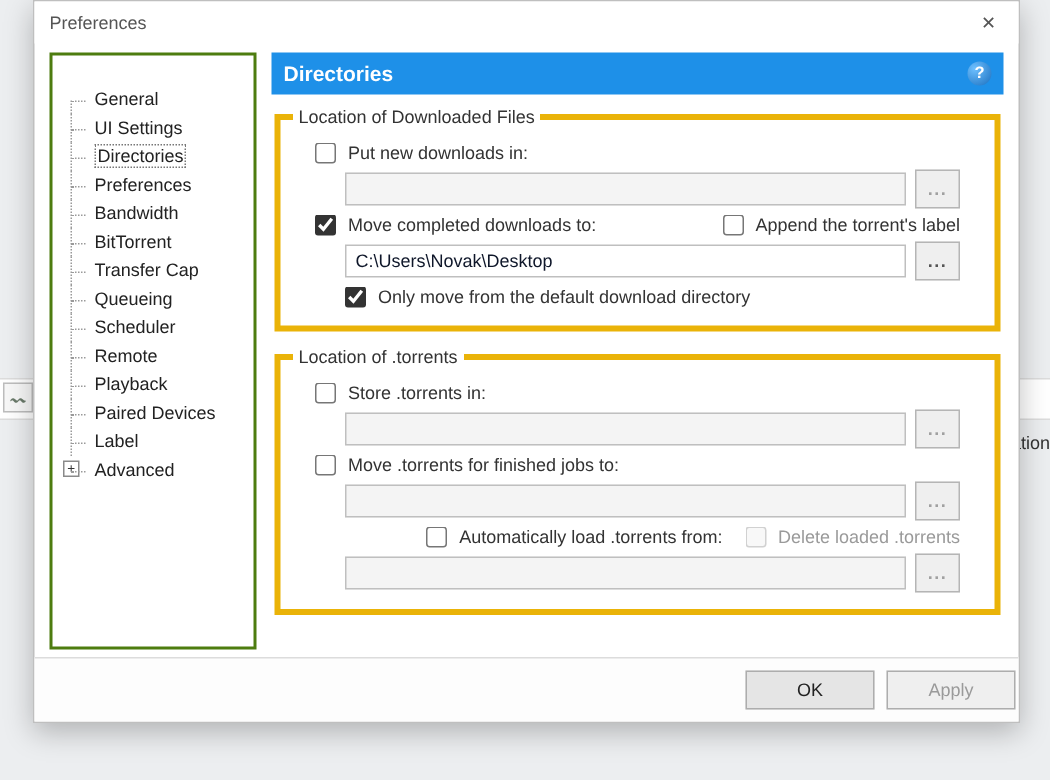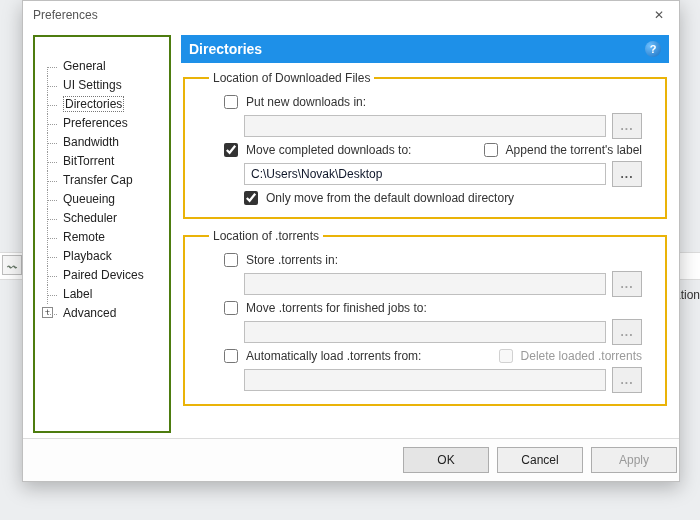--- a/index.html
+++ b/index.html
@@ -152,23 +152,23 @@
     width:16px; height:16px;
     border-radius:50%;
     background: radial-gradient(circle at 30% 30%, #6ec0ff, #1a6fbf);
     color:#fff;
     font-size:11px;
     font-weight:bold;
     display:flex; align-items:center; justify-content:center;
   }
 
   fieldset.group {
-    border:2px solid #eab308;
+    border:4px solid #eab308;
     margin: 8px 2px 2px 2px;
-    padding: 6px 8px 8px 24px;
+    padding: 6px 8px 8px 8px;
   }
   fieldset.group legend {
     font-size:12px;
     color:#333;
     padding:0 4px;
   }
 
   .row {
     display:flex;
     align-items:center;
@@ -341,38 +341,37 @@
           <label class="ck">
             <input type="checkbox" style="">
             <span>Move .torrents for finished jobs to:</span>
           </label>
         </div>
         <div class="row indent">
           <input class="text-input disabled grow" value="" style="">
           <div class="browse-btn disabled">...</div>
         </div>
 
-        <div class="row" style="justify-content:space-between; gap:30px;">
+        <div class="row" style="justify-content:flex-end; gap:15px;">
           <label class="ck">
             <input type="checkbox" style="">
             <span>Automatically load .torrents from:</span>
           </label>
           <label class="ck disabled">
             <input type="checkbox" disabled="" style="">
             <span>Delete loaded .torrents</span>
           </label>
         </div>
         <div class="row indent">
           <input class="text-input disabled grow" value="" style="">
           <div class="browse-btn disabled">...</div>
         </div>
       </fieldset>
     </div>
 
   </div>
 
   <div class="footer">
     <div class="btn primary">OK</div>
-    <div class="btn">Cancel</div>
     <div class="btn disabled">Apply</div>
   </div>
 
 </div>
 
 </body></html>

